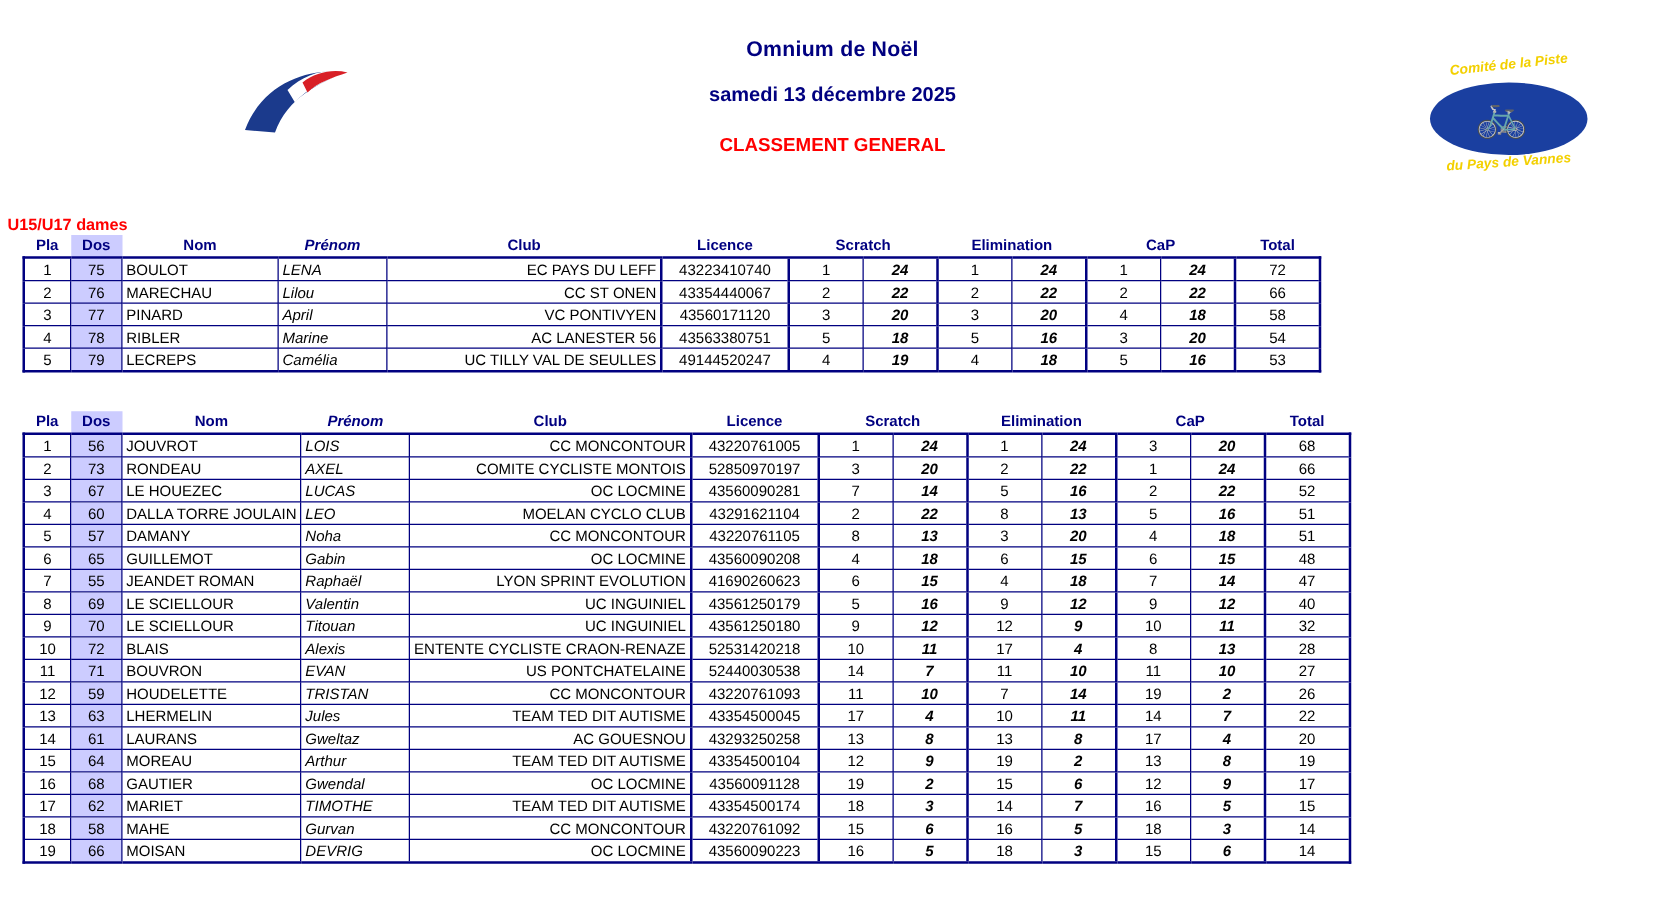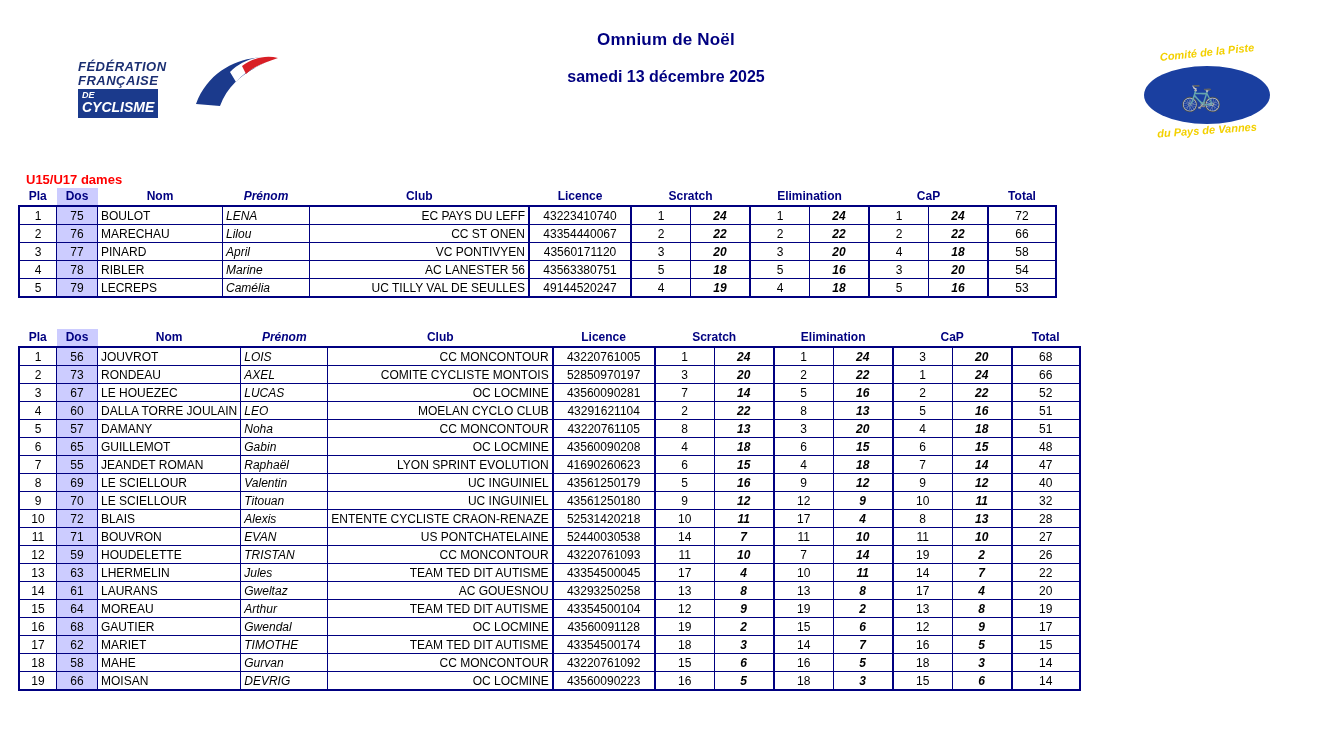--- a/index.html
+++ b/index.html
@@ -120,21 +120,21 @@
     left: 48px;
     top: 30px;
     font-size: 34px;
     line-height: 34px;
     color: #ffffff;
   }
 
   
   .cat-label {
     position: absolute;
-    left: 26px;
+    left: 6px;
     font-size: 13px;
     font-weight: bold;
     color: #ff0000;
   }
 
   
   .table-wrap {
     position: absolute;
     left: 18px;
   }
@@ -176,37 +176,31 @@
   tr.last-row td  { border-bottom: 2px solid #000080 !important; }
 
   th.sp { color: #000080; }
 </style>
 </head>
 <body>
 
 <div class="header">
 
   <div class="ffc-logo">
-    <div class="ffc-text">
-      <div class="ffc-l1">FÉDÉRATION FRANÇAISE</div>
-      <div class="ffc-l2">
-        <span class="small">DE</span>
-        <span>CYCLISME</span>
-      </div>
-    </div>
     <svg width="90" height="62" viewBox="0 0 90 62" style="position:absolute;left:112px;top:0;">
       <path d="M6,52 C20,14 58,2 86,6 C66,14 40,26 30,54 Z" fill="#1b3a8c"></path>
       <path d="M40,20 C54,6 74,2 88,6 C72,12 56,18 46,30 Z" fill="#ffffff"></path>
       <path d="M52,14 C62,6 76,3 88,6 C76,10 64,14 56,22 Z" fill="#d81f26"></path>
     </svg>
   </div>
 
   <div class="title-block">
     <div class="title-main">Omnium de Noël</div>
     <div class="title-sub">samedi 13 décembre 2025</div>
+    <div class="title-class">CLASSEMENT GENERAL</div>
   </div>
 
   <div class="vannes-logo">
     <div class="vannes-oval"></div>
     <div class="vannes-top-text">Comité de la Piste</div>
     <div class="vannes-bike">🚲</div>
     <div class="vannes-bottom-text">du Pays de Vannes</div>
   </div>
 </div>
 

